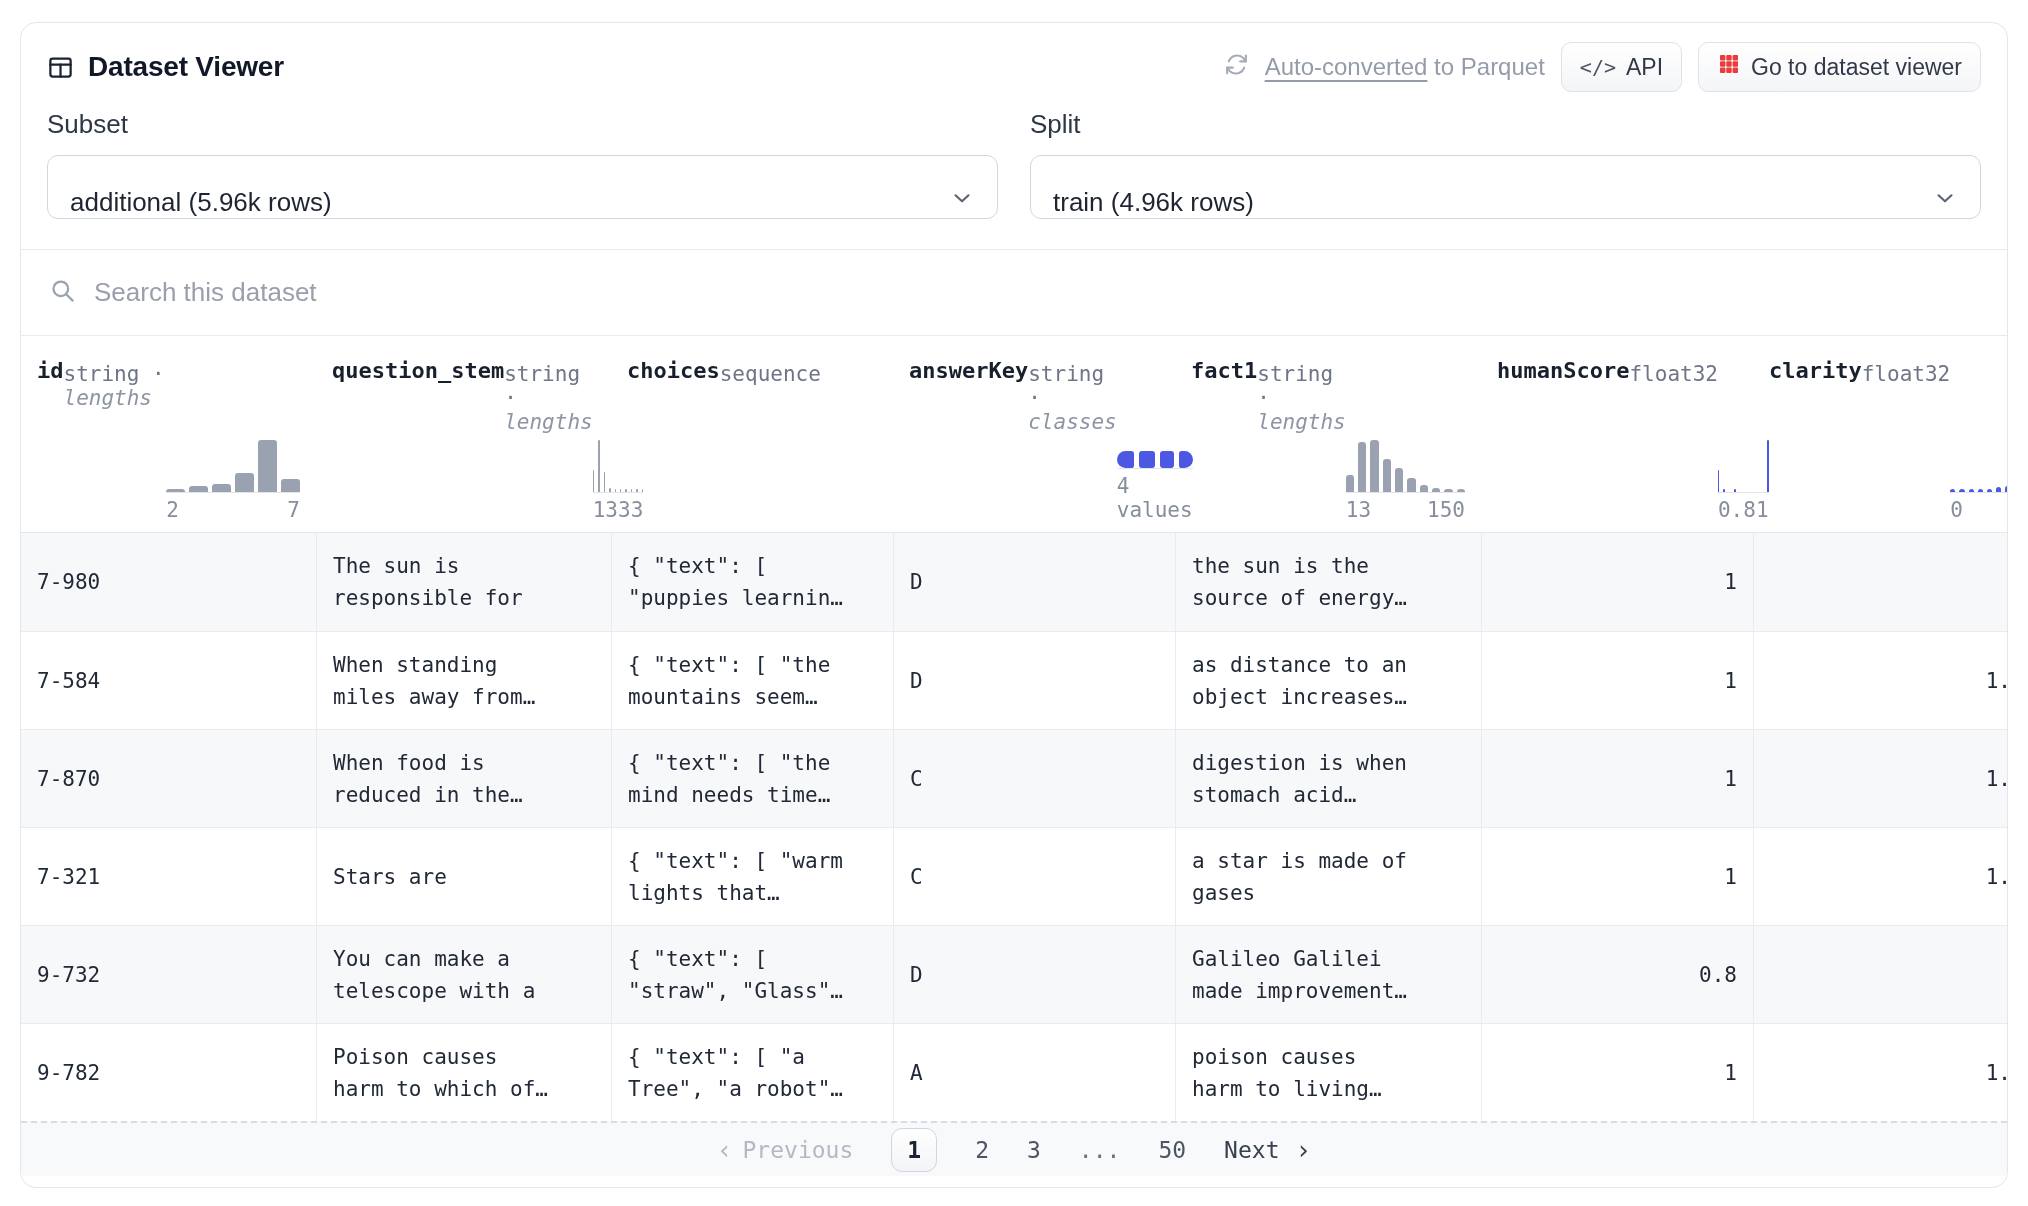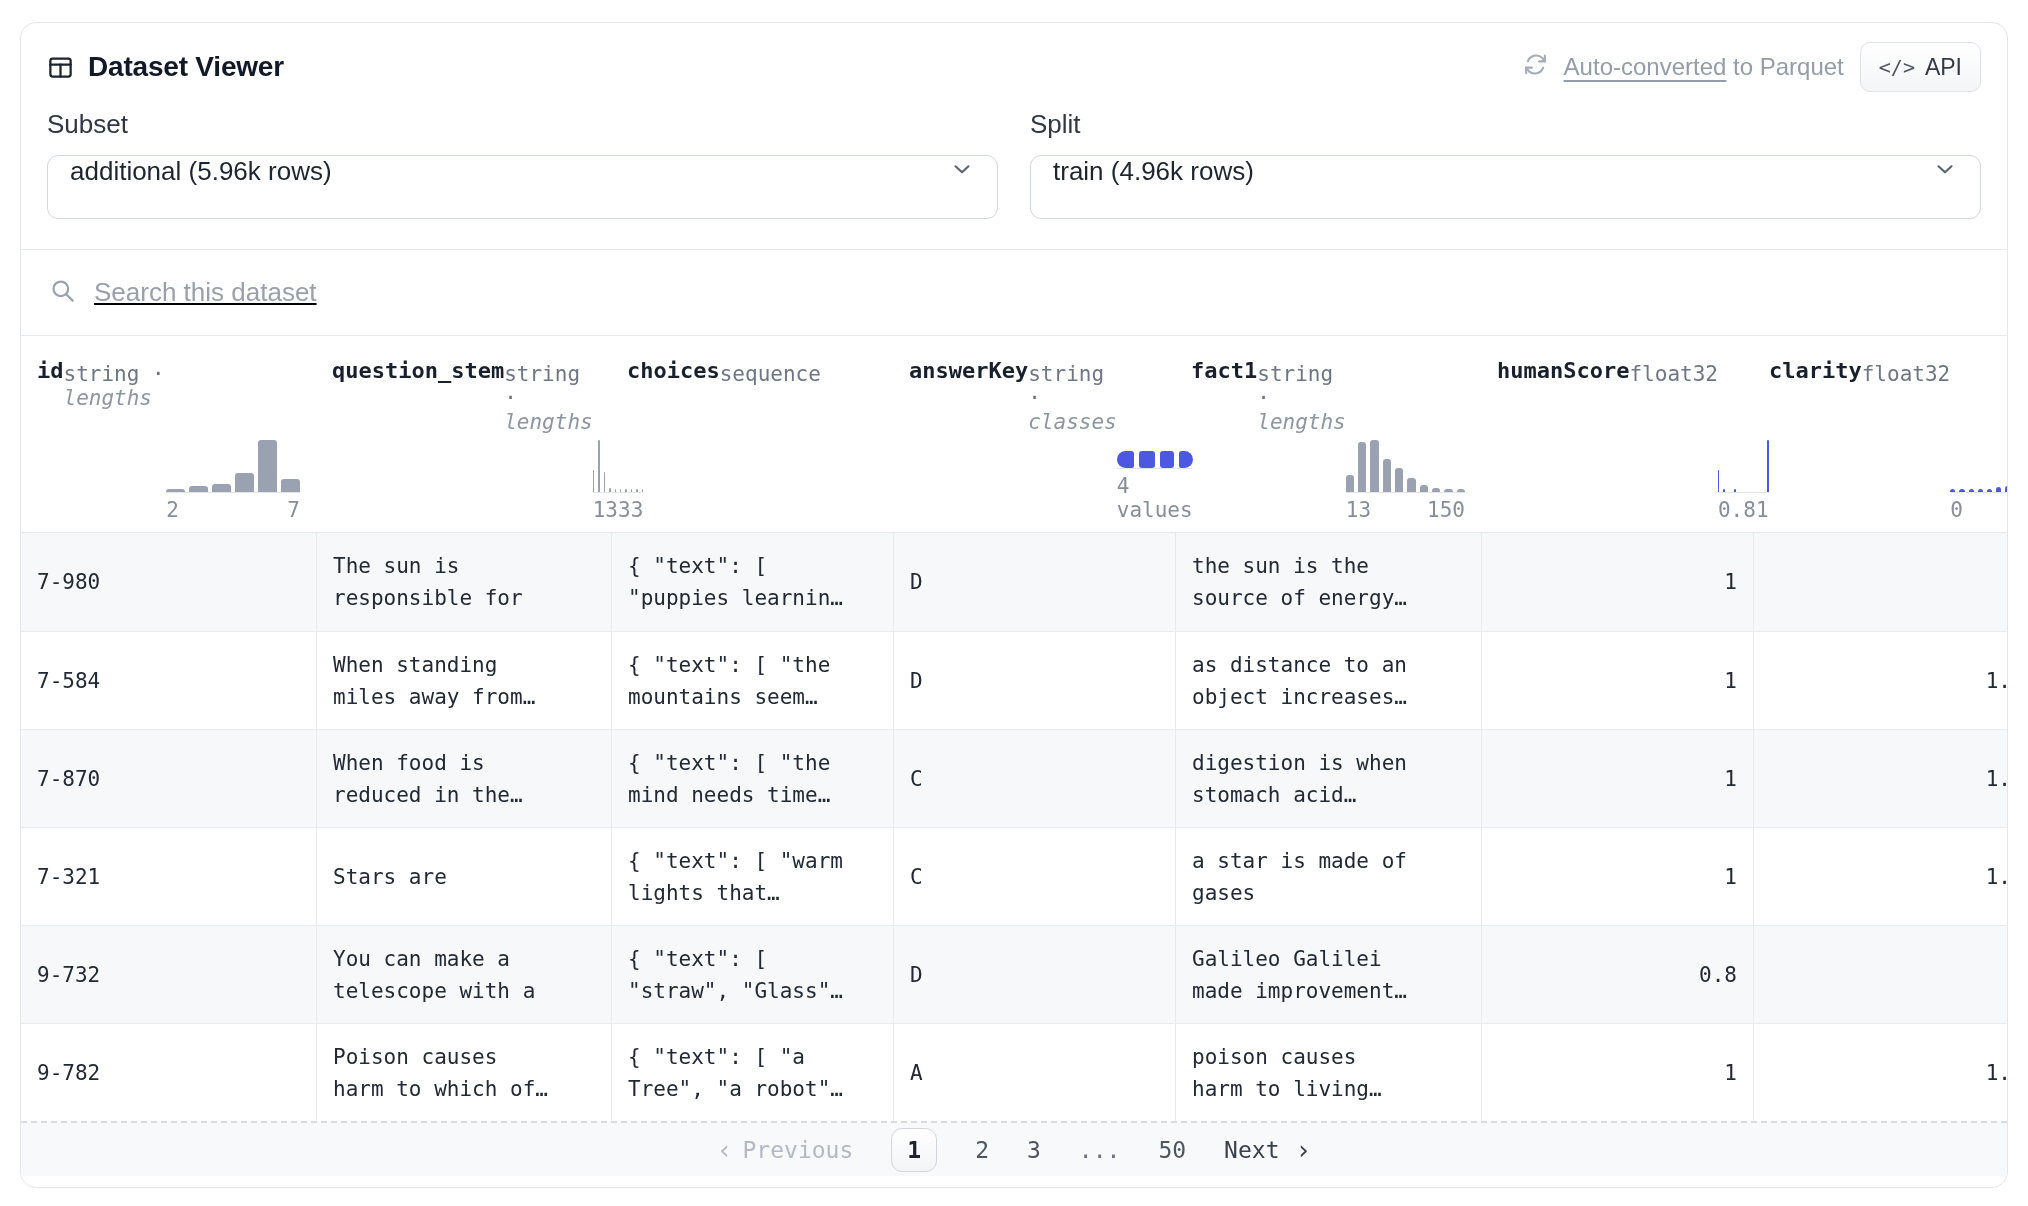--- a/index.html
+++ b/index.html
@@ -18,26 +18,26 @@
   .parquet { display:flex; align-items:center; gap:16px; color:#949caa; font-size:24px; cursor:pointer; }
   .parquet .u { text-decoration:underline; text-underline-offset:5px; }
   .btn { display:inline-flex; align-items:center; gap:10px; height:50px; padding:0 18px;
          border:1px solid #dfe2e8; border-radius:10px; background:linear-gradient(#ffffff,#f4f5f7);
          font-size:23px; color:#323a49; cursor:pointer; font-family:"Liberation Sans",sans-serif; }
   .code-glyph { font-family:"DejaVu Sans Mono",monospace; font-size:20px; color:#4b5563; }
 
   .selectors { display:grid; grid-template-columns:1fr 1fr; gap:32px; padding:16px 0 30px 0; }
   .sel-label { font-size:26px; color:#2f3747; margin-bottom:15px; }
   .select { height:64px; border:1.5px solid #d3d7de; border-radius:11px; background:#fff;
-            display:flex; align-items:flex-start; justify-content:space-between; padding:0 22px;
+            display:flex; align-items:flex-end; justify-content:space-between; padding:0 22px;
             font-size:26px; color:#1e2531; cursor:pointer; }
 
   
   .search-row { height:86px; display:flex; align-items:center; gap:18px; padding:0 28px;
-                border-bottom:1px solid #e8eaee;text-decoration:underline; }
+                border-bottom:1px solid #e8eaee; }
   .search-row input { flex:1; border:none; outline:none; font-size:26px; color:#1e2531;
                       font-family:"Liberation Sans",sans-serif; background:transparent; }
   .search-row input::placeholder { color:#99a0ac; }
 
   
   .twrap { width:2042px; }
   .cols { display:grid; grid-template-columns:295px 295px 282px 282px 306px 272px 310px; }
   .thead { border-bottom:1px solid #e6e8ec; height:197px; }
   .hcell { padding:22px 16px 0 16px; display:flex; flex-direction:row; }
   .cname { font-family:"DejaVu Sans Mono",monospace; font-weight:700; font-size:22px; color:#18202e; }
@@ -106,20 +106,36 @@
                 <polyline points="3 20.5 3 15 8.5 15"></polyline>
               <path d="M4.6 9a8.5 8.5 0 0 1 14-3.2L21 9M3 15l2.4 3.2A8.5 8.5 0 0 0 19.4 15"></path>
             </svg>
           </span>
           <span><span class="u">Auto-converted</span><span> to Parquet</span></span>
         </span>
         <button class="btn">
           <span class="code-glyph">&lt;/&gt;</span>
           <span>API</span>
         </button>
+        <button class="btn">
+          <span>
+            <svg width="24" height="24" viewBox="0 0 24 24" fill="#eb3b3b">
+              <rect x="3" y="3" width="5.4" height="5.4" rx="1"></rect>
+                <rect x="9.3" y="3" width="5.4" height="5.4" rx="1"></rect>
+                <rect x="15.6" y="3" width="5.4" height="5.4" rx="1"></rect>
+              <rect x="3" y="9.3" width="5.4" height="5.4" rx="1"></rect>
+                <rect x="9.3" y="9.3" width="5.4" height="5.4" rx="1"></rect>
+                <rect x="15.6" y="9.3" width="5.4" height="5.4" rx="1"></rect>
+              <rect x="3" y="15.6" width="5.4" height="5.4" rx="1"></rect>
+                <rect x="9.3" y="15.6" width="5.4" height="5.4" rx="1"></rect>
+                <rect x="15.6" y="15.6" width="5.4" height="5.4" rx="1"></rect>
+            </svg>
+          </span>
+          <span>Go to dataset viewer</span>
+        </button>
       </div>
     </div>
 
     <div class="selectors">
       <div>
         <div class="sel-label">Subset</div>
         <div class="select">
           <span>additional (5.96k rows)</span>
           <span>
             <svg width="26" height="26" viewBox="0 0 24 24" fill="none" stroke="#5b6472" stroke-width="2" stroke-linecap="round" stroke-linejoin="round">

